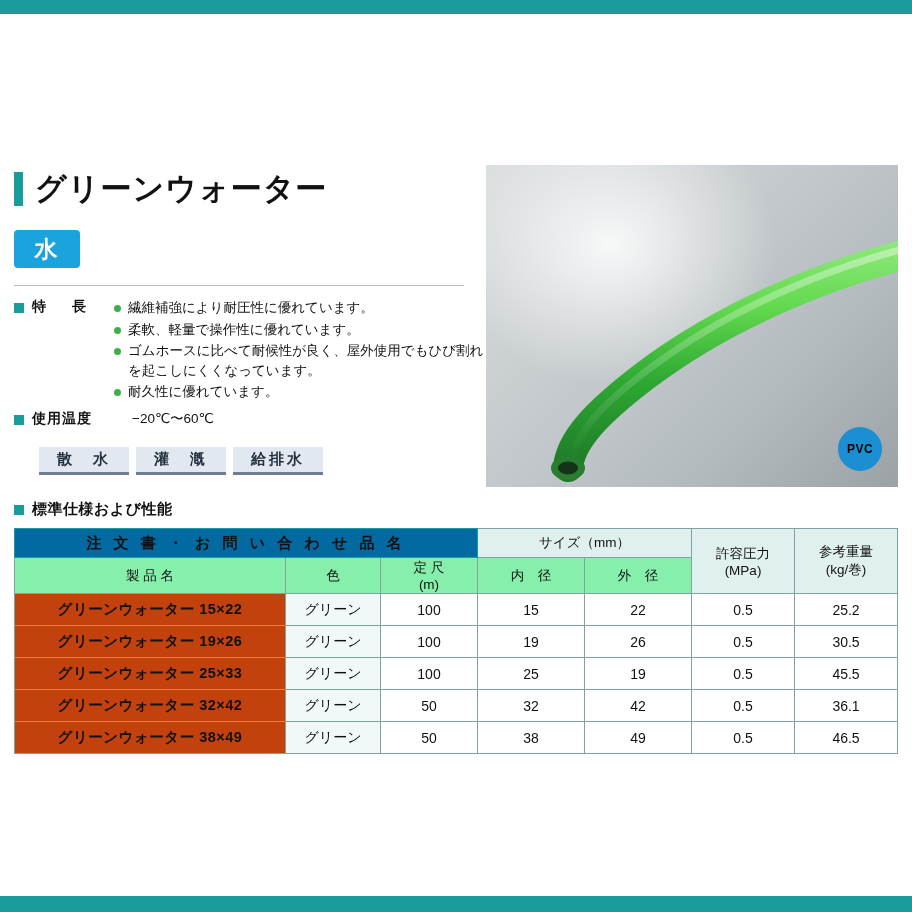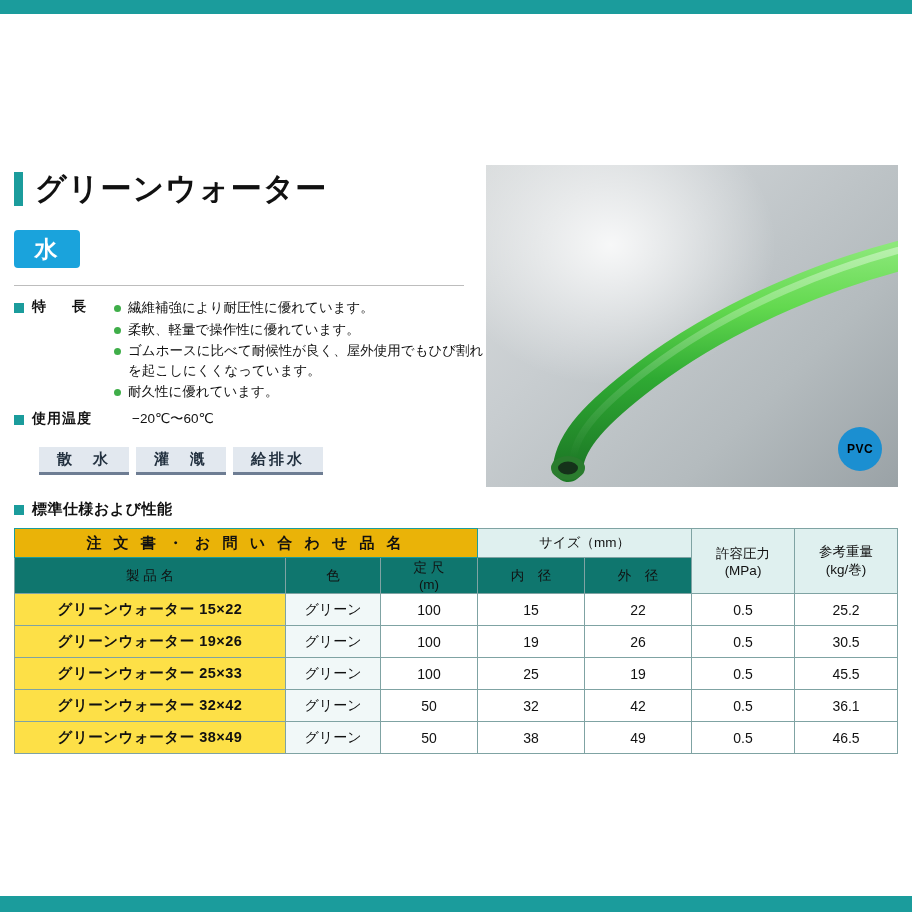--- a/index.html
+++ b/index.html
@@ -90,26 +90,26 @@
 
   
   table.spec{
     position:absolute;left:14px;top:528px;width:884px;border-collapse:collapse;
     font-size:14px;
   }
   table.spec th,table.spec td{
     border:1px solid #7fa3a3;text-align:center;color:#111;
   }
   .order-head{
-    background:#eab308;color:#ffffff;font-size:15px;font-weight:bold;letter-spacing:4px;
+    background:#0369a1;color:#ffffff;font-size:15px;font-weight:bold;letter-spacing:4px;
     height:26px;border:1px solid #1b9c9c !important;
   }
   .hdr{background:#dff0ef;font-size:13.5px;height:22px;font-weight:normal;}
-  .hdr2{background:#0f766e;font-size:13.5px;height:22px;font-weight:normal;}
-  td.name{background:#fde047;font-weight:bold;font-size:14.5px;letter-spacing:.5px;height:29px;}
+  .hdr2{background:#86efac;font-size:13.5px;height:22px;font-weight:normal;}
+  td.name{background:#c2410c;font-weight:bold;font-size:14.5px;letter-spacing:.5px;height:29px;}
   td.cell{background:#ffffff;height:29px;font-size:14px;}
   td.colorcell{background:#f1f8f8;font-size:14px;}
 </style>
 </head>
 <body>
 
 <div class="page">
 
   <div class="topbar"></div>
   <div class="topbar2"></div>

